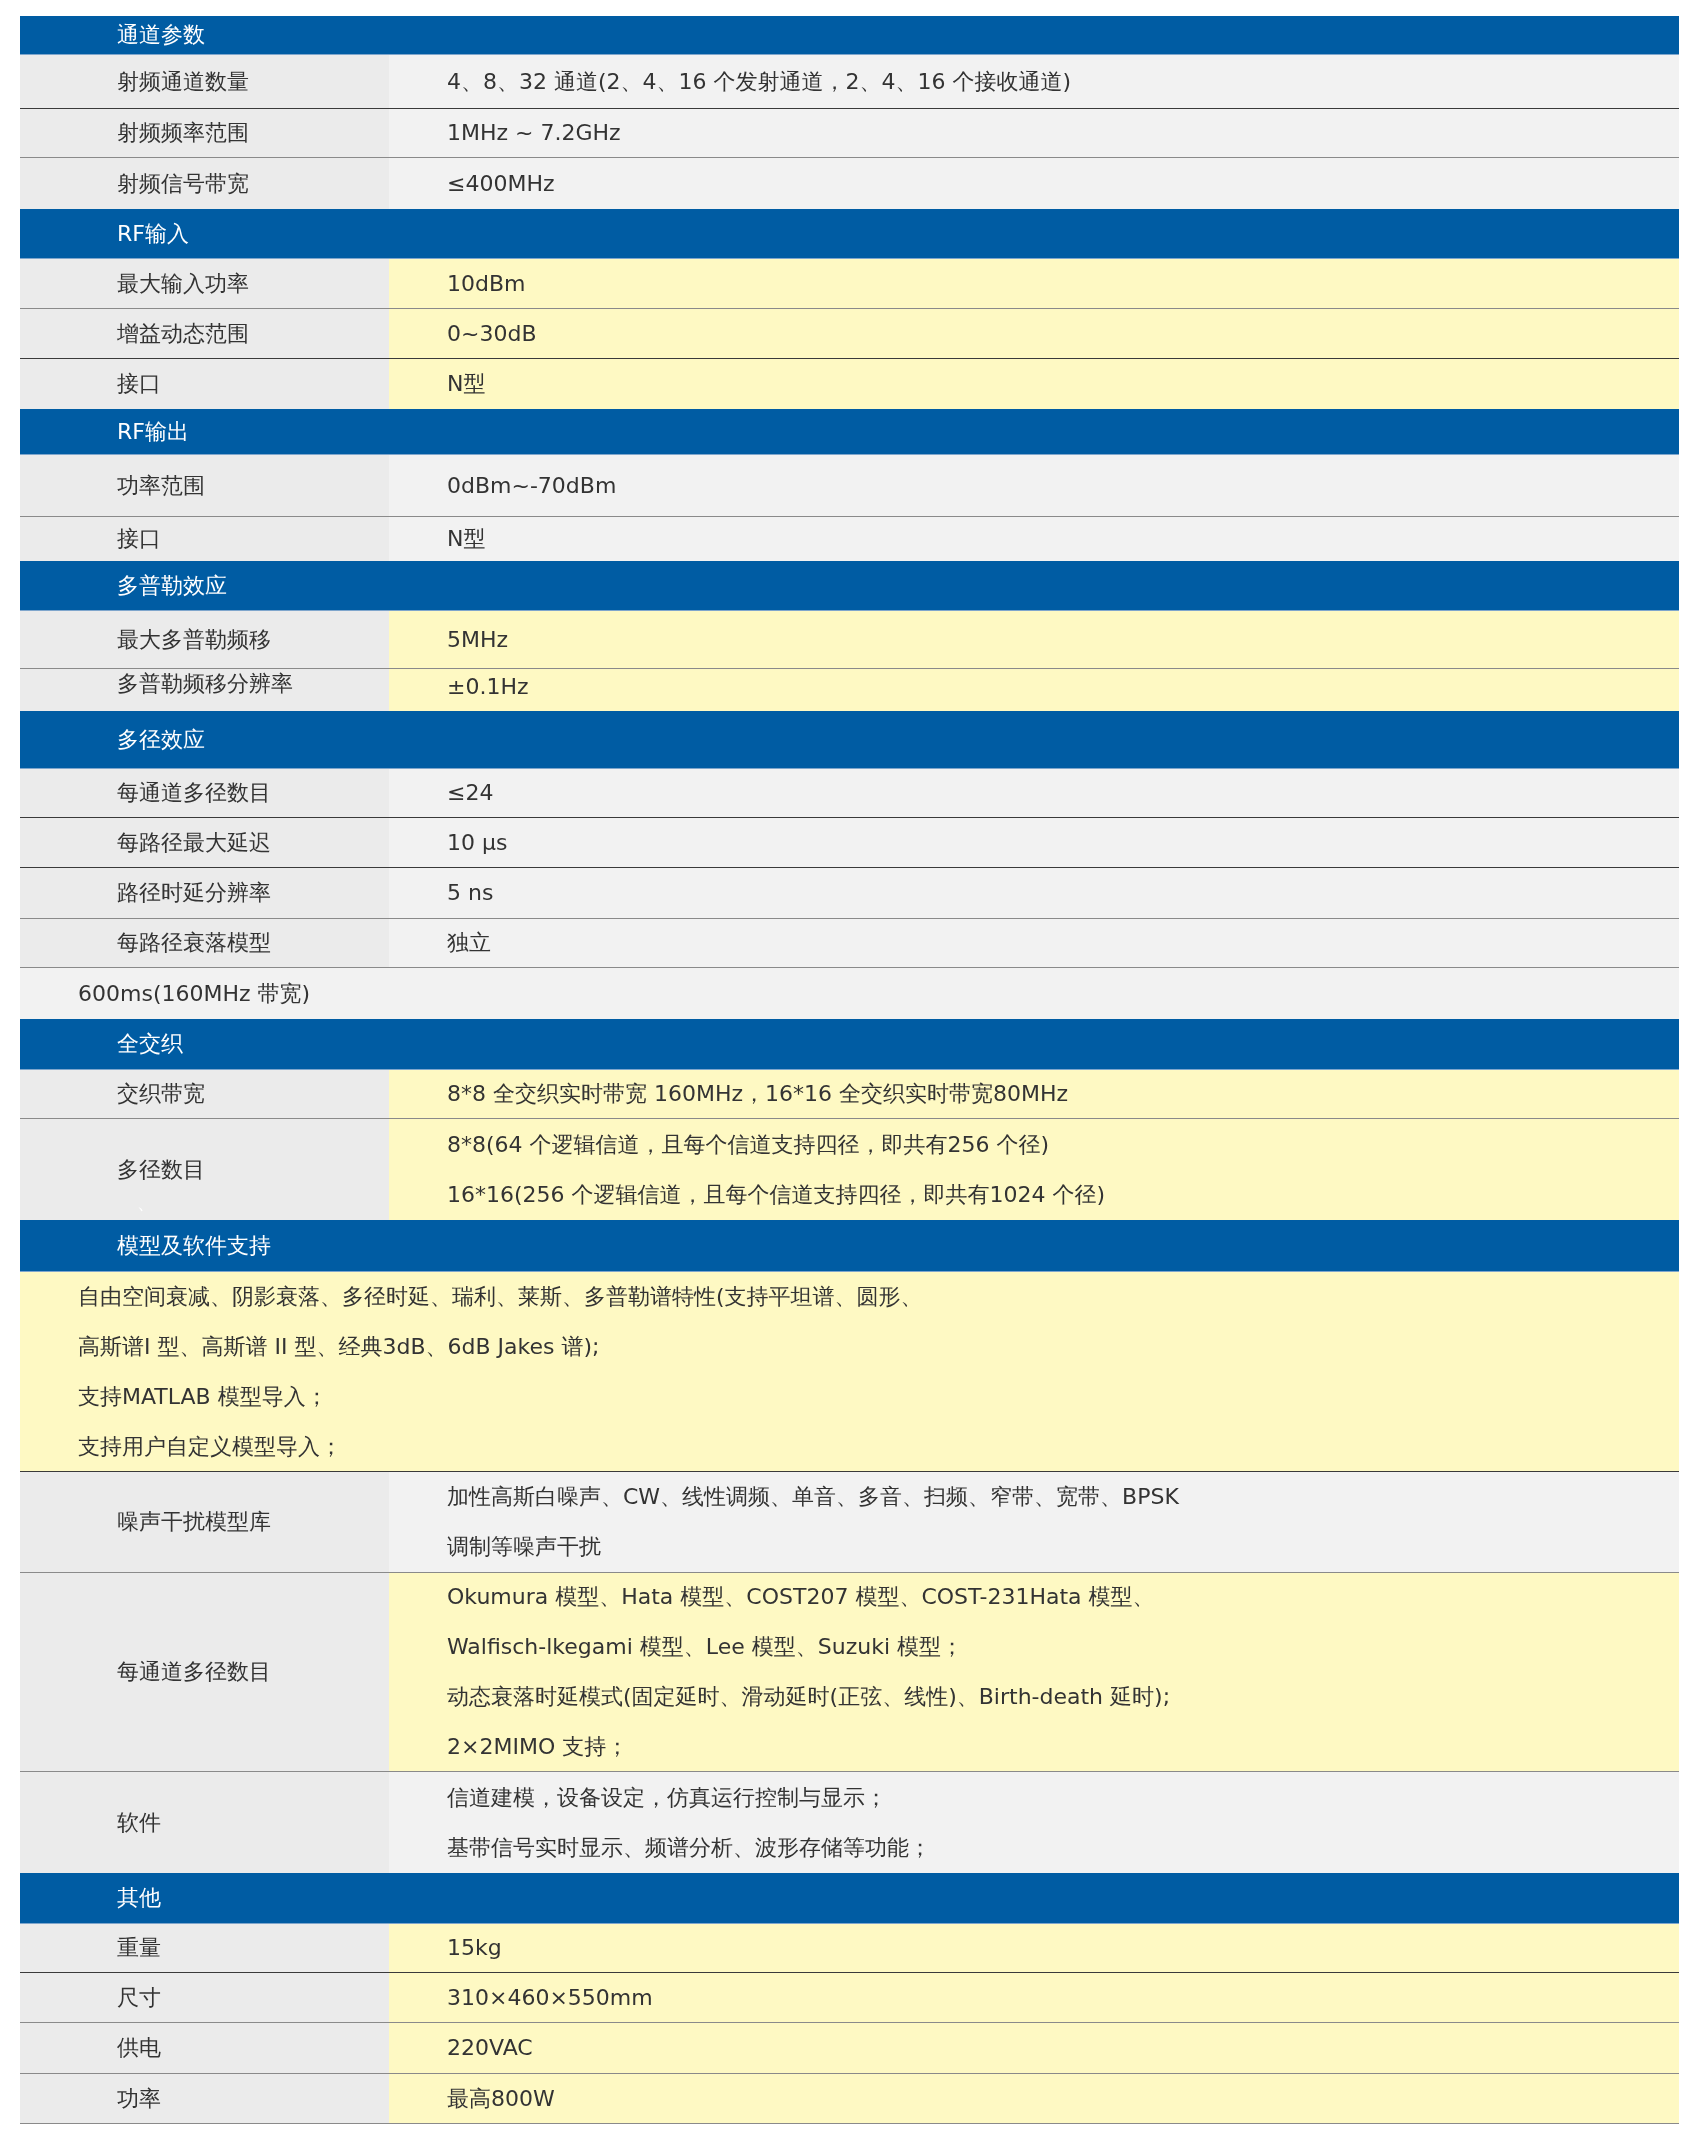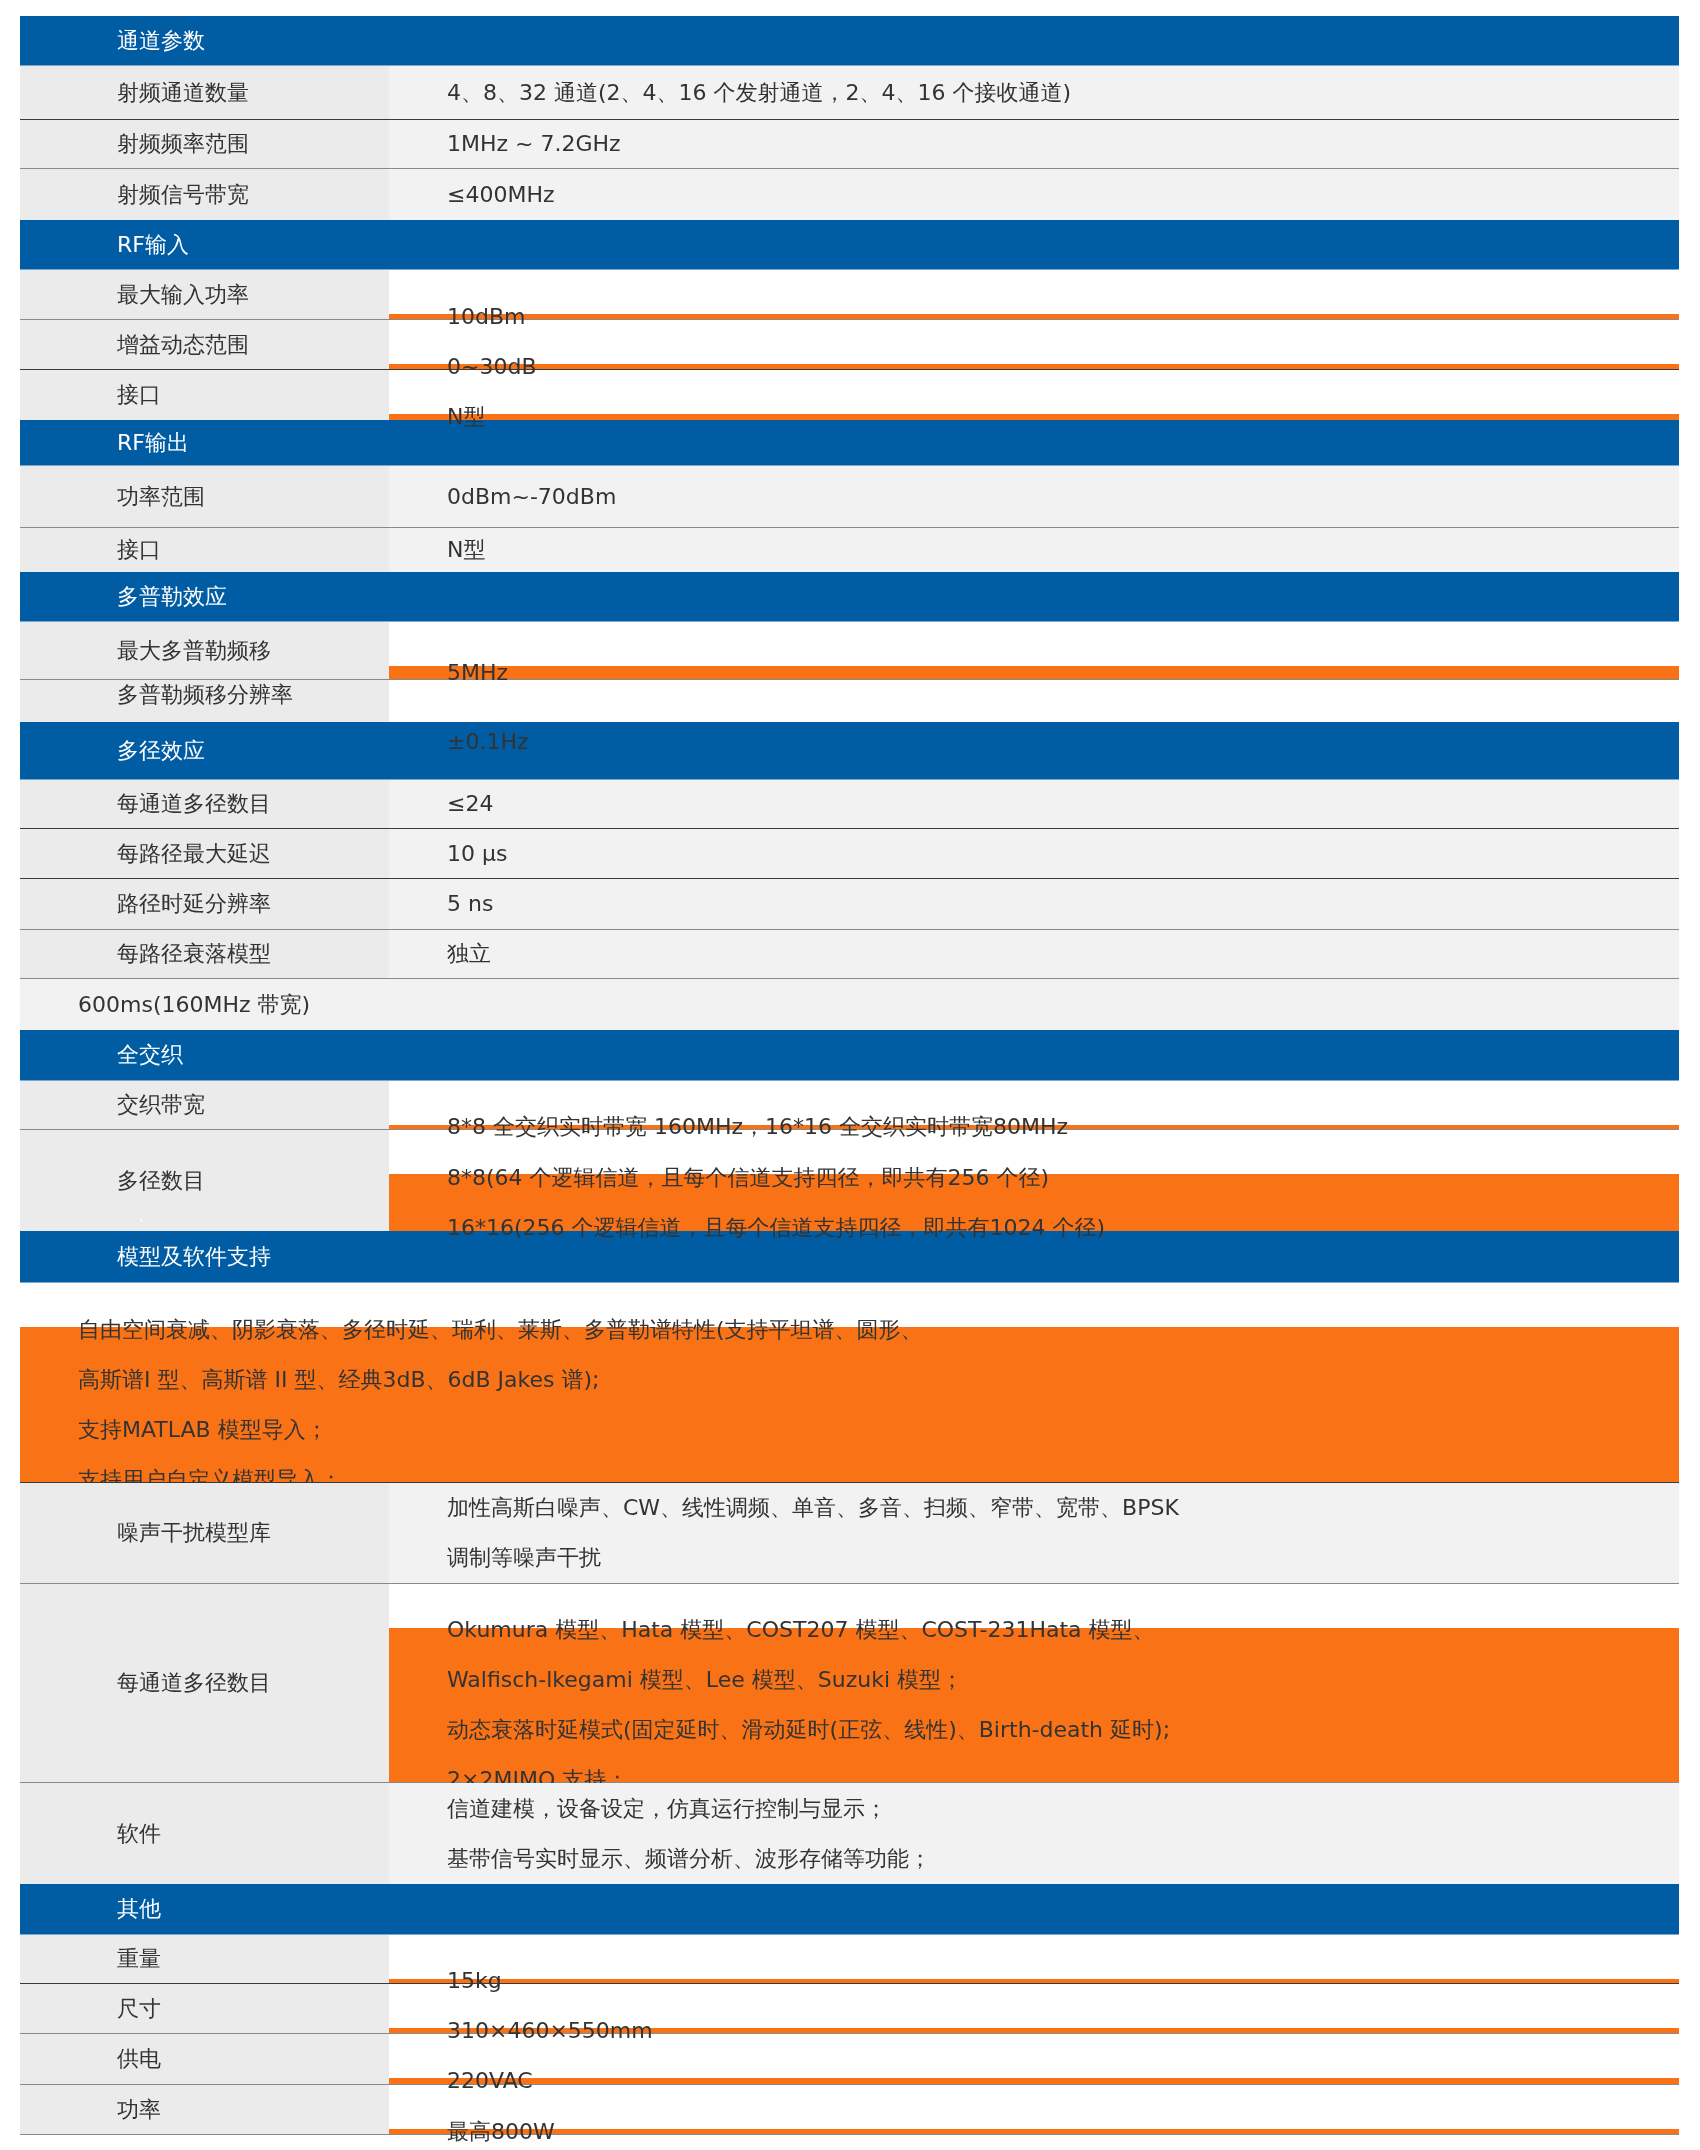--- a/index.html
+++ b/index.html
@@ -7,33 +7,33 @@
          font-family: "DejaVu Sans", "Liberation Sans", sans-serif; }
   #spec-table { position: absolute; left: 20px; top: 16.4px; width: 1659px; }
   .sec-header { background: #005ca3; color: #ffffff; font-size: 22px;
                 display: flex; align-items: center; padding-left: 97px; box-sizing: border-box;
                 border-bottom: 1.6px solid #7fa6cc; }
   .row { display: flex; box-sizing: border-box; position: relative; }
   .row .label { width: 369px; background: #ebebeb; color: #333333; font-size: 22px;
                 padding-left: 97px; box-sizing: border-box; display: flex; align-items: center; }
   .row .value { flex: 1; background: #f2f2f2; color: #333333; font-size: 22px;
                 padding-left: 58px; box-sizing: border-box; display: flex; flex-direction: column; justify-content: center; }
-  .row.white .value { background: #f97316; margin-top: 44px; }
+  .row.white .value { background: #fef9c3; }
   .row .value .line { height: 50px; line-height: 50px; white-space: nowrap; }
   .row.b-dark { border-bottom: 1.6px solid #3a3a3a; }
   .row.b-light { border-bottom: 1.6px solid #8a8a8a; }
   .row.top-align .label { align-items: flex-start; padding-top: 8.2px; }
   .stray { position: absolute; left: 117px; bottom: 5px; color: #ffffff; font-size: 18px; }
 </style>
 </head>
 <body>
 
 <div id="spec-table">
 
-  <div class="sec-header" style="height:50px">通道参数</div>
+  <div class="sec-header" style="height:39px">通道参数</div>
   <div class="row b-dark" style="height:54px">
     <div class="label">射频通道数量</div>
     <div class="value">
         <div class="line">4、8、32 通道(2、4、16 个发射通道，2、4、16 个接收通道)</div>
       </div>
   </div>
   <div class="row b-light" style="height:49px">
     <div class="label">射频频率范围</div>
     <div class="value">
         <div class="line">1MHz ~ 7.2GHz</div>

